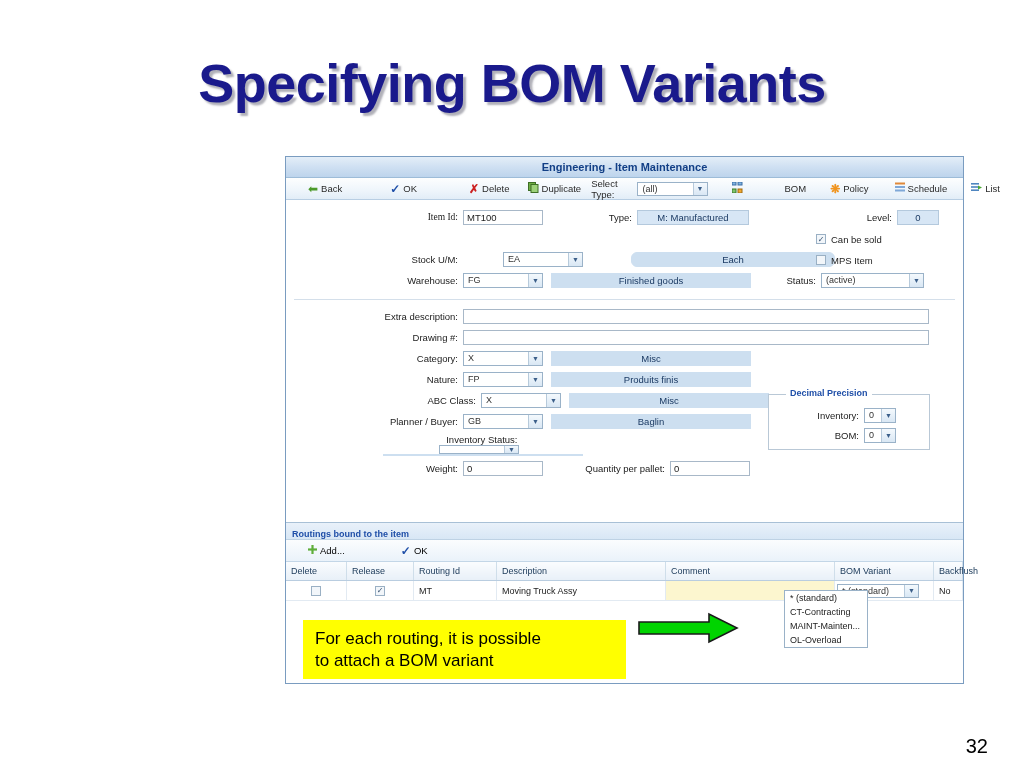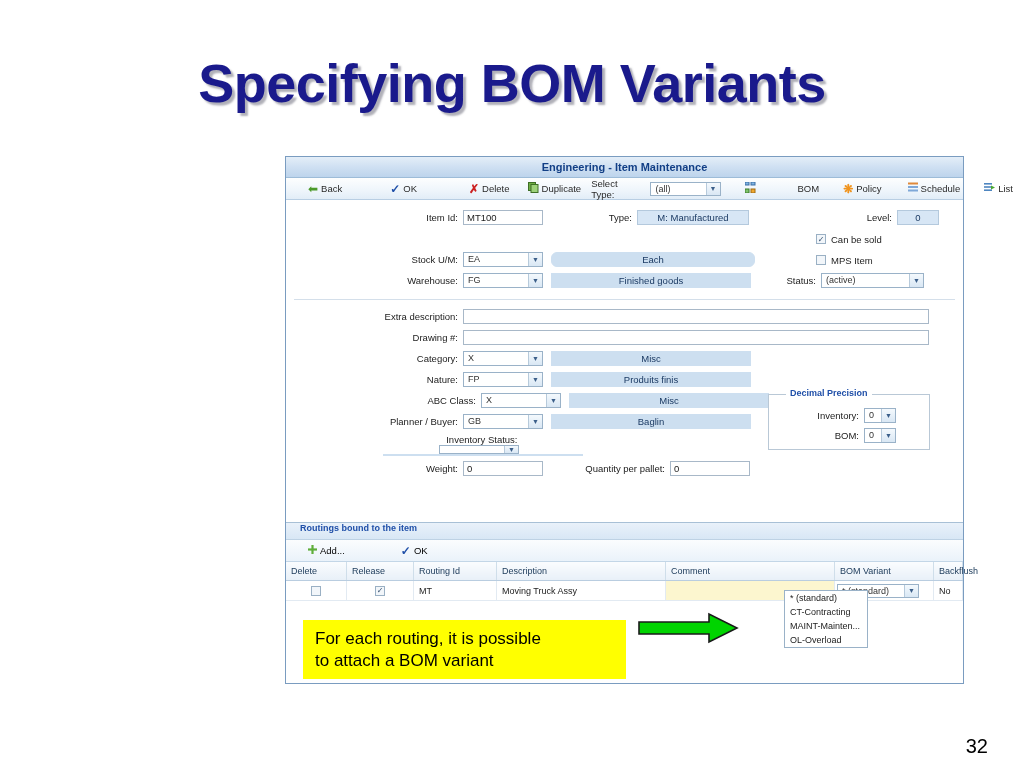--- a/index.html
+++ b/index.html
@@ -46,21 +46,21 @@
   .tb-item{display:flex;align-items:center;gap:3px;padding:0 6px;height:20px;white-space:nowrap;}
   .tb-label{font-size:9.5px;}
 
   
   .ico{display:inline-block;line-height:1;}
   .ico-back{color:#4c9a2a;font-size:12px;}
   .ico-ok{color:#1f4fa8;font-size:12px;font-weight:bold;}
   .ico-del{color:#cc2222;font-size:12px;font-weight:bold;}
   .ico-policy{color:#f0941e;font-size:12px;font-weight:bold;}
 
-  .select-type-wrap{display:flex;align-items:center;gap:17px;padding:0 4px;}
+  .select-type-wrap{display:flex;align-items:center;gap:4px;padding:0 4px;}
   .combo{
     border:1px solid #9ab2c8;background:#ffffff;height:14px;
     display:flex;align-items:center;justify-content:space-between;
     font-size:9px;color:#333;box-sizing:border-box;
   }
   .combo .val{padding-left:4px;overflow:hidden;white-space:nowrap;}
   .combo .arrow{
     width:13px;height:100%;flex:0 0 13px;
     background:linear-gradient(to bottom,#f4f9fd,#d9e7f4);
     border-left:1px solid #b7cadb;
@@ -107,21 +107,21 @@
   .hr-sep{position:absolute;left:8px;right:8px;height:1px;background:#d4dfea;}
 
   
   .routings{
     position:absolute;left:0;right:0;bottom:0;height:160px;
     border-top:1px solid #a8c0d6;background:#ffffff;
   }
   .routings-header{
     height:16px;background:linear-gradient(to bottom,#e9f1fa,#d8e7f5);
     border-bottom:1px solid #bed2e4;
-    display:flex;align-items:flex-start;padding-left:14px;
+    display:flex;align-items:flex-end;padding-left:6px;
     font-size:9px;font-weight:bold;color:#1f4fa8;
   }
   .routings-toolbar{
     height:21px;background:linear-gradient(to bottom,#fbfdfe,#eaf2fa);
     border-bottom:1px solid #c3d6e7;
     display:flex;align-items:center;font-size:9.5px;padding-left:16px;gap:44px;
   }
   .grid{width:100%;border-collapse:collapse;table-layout:fixed;}
   .grid th{
     background:linear-gradient(to bottom,#fafcfe,#e8f0f8);
@@ -227,21 +227,21 @@
           <polygon points="7,3.5 11,5.5 7,7.5" fill="#4aa832"></polygon>
         </svg>
       </span>
       <span class="tb-label">List</span>
     </div>
   </div>
 
   <div class="form-body">
 
     <div class="row" style="left:90px;top:9px;">
-      <span class="lbl" style="width:82px;">Item Id:</span>
+      <span class="lbl" style="width:82px;font-family:Liberation Serif, serif;">Item Id:</span>
       <span class="txtbox" style="width:80px;">MT100</span>
     </div>
 
     <div class="row" style="left:300px;top:9px;">
       <span class="lbl" style="width:46px;">Type:</span>
       <span class="ro-blue" style="width:112px;">M: Manufactured</span>
     </div>
 
     <div class="row" style="left:558px;top:9px;">
       <span class="lbl" style="width:48px;">Level:</span>
@@ -249,21 +249,21 @@
     </div>
 
 
     <div class="row" style="left:530px;top:31px;">
       <span class="chk-row">
         <span class="chk">✓</span>
         <span>Can be sold</span>
       </span>
     </div>
 
-    <div class="row" style="left:90px;top:51px;">
+    <div class="row" style="left:90px;top:51px;gap:40px;">
       <span class="lbl" style="width:82px;">Stock U/M:</span>
       <span class="combo" style="width:80px;height:15px;">
         <span class="val">EA</span>
         <span class="arrow">▼</span>
       </span>
       <span class="bluebox" style="width:204px;margin-left:8px;border-radius:6px;">Each</span>
     </div>
 
     <div class="row" style="left:530px;top:52px;">
       <span class="chk-row">

